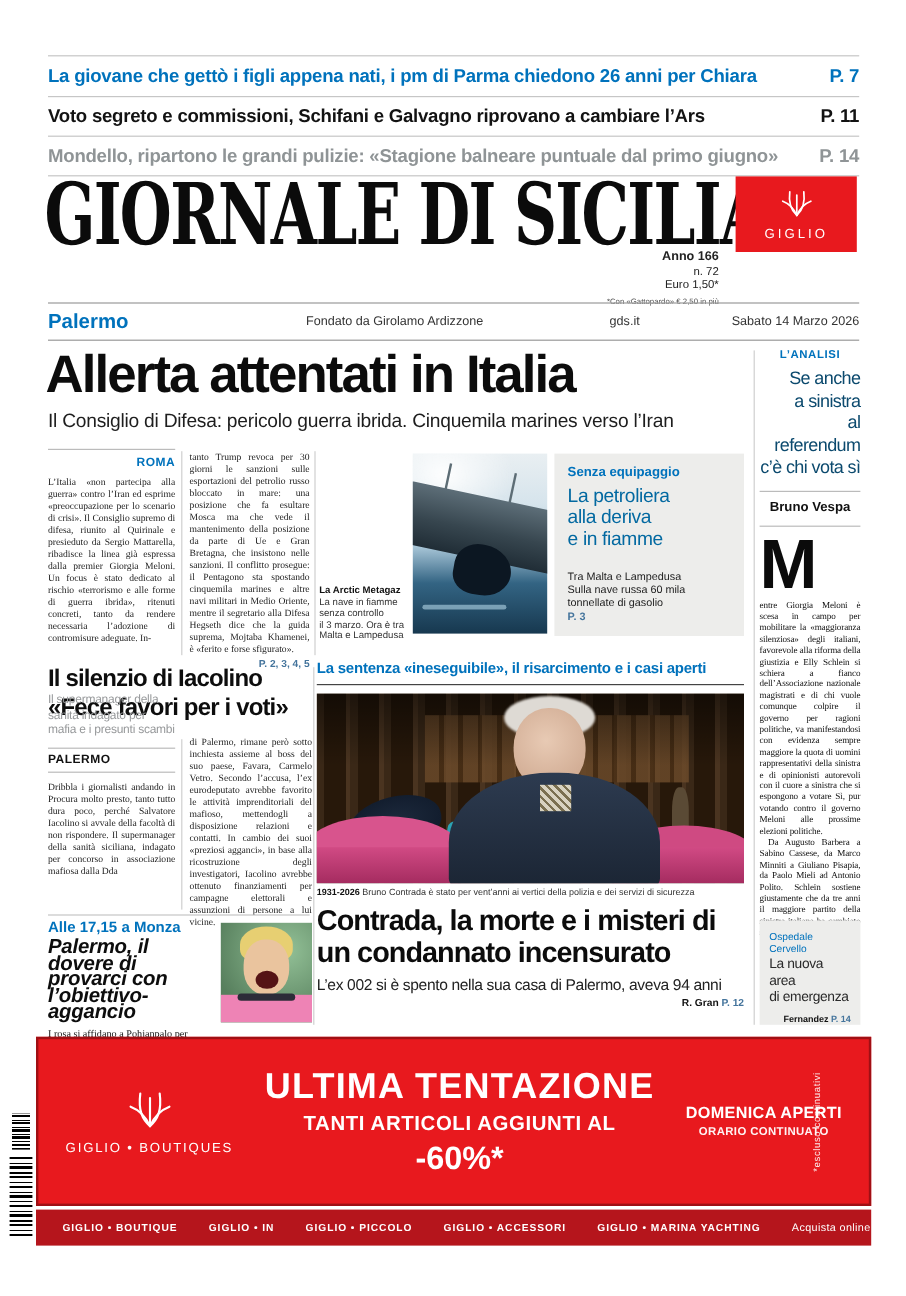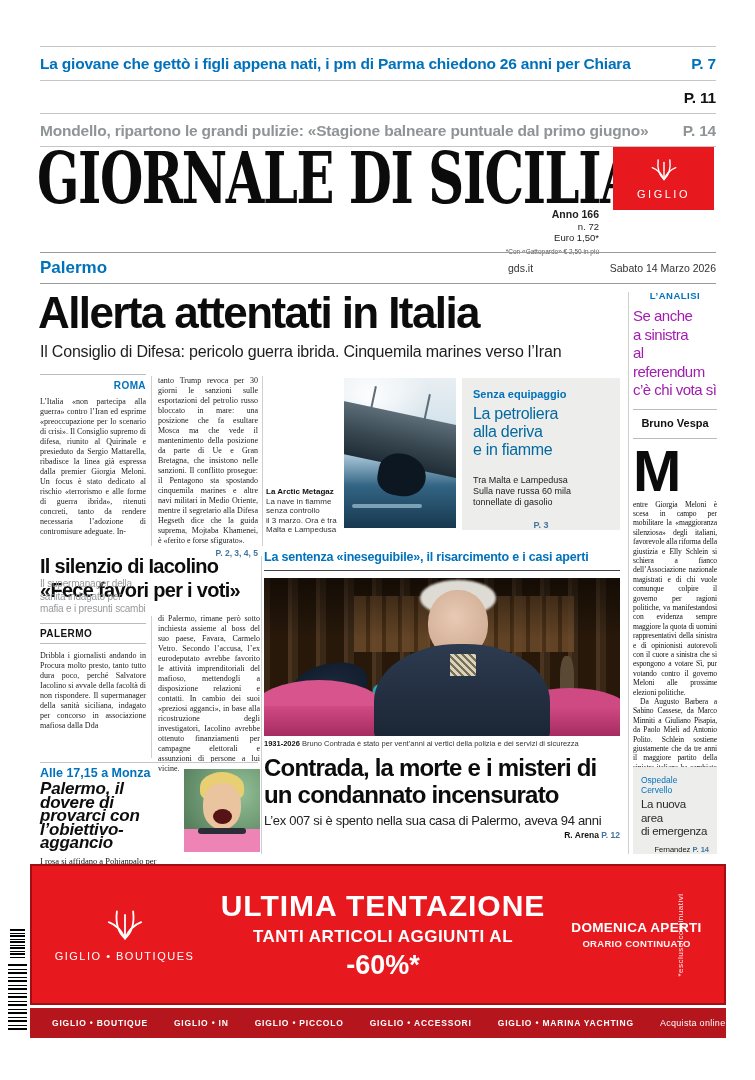--- a/index.html
+++ b/index.html
@@ -64,26 +64,26 @@
 
   .ship-caption { position:absolute; left:266px; top:487px; width:74px; font-size:8px; line-height:9.6px; color:#333; }
   .ship-caption .cap-b { font-weight:bold; color:#111; }
 
   
   .gbox { background:#ededeb; cursor:pointer; }
   .tanker-box { position:absolute; left:462px; top:378px; width:158px; height:152px; padding:10px 11px; }
   .tanker-box .tk { font-size:11px; margin-bottom:5px; }
   .tanker-box .tt { font-size:16px; line-height:18px; letter-spacing:-0.3px; color:#0369a1; }
   .tanker-box .tx { font-size:9px; line-height:11px; color:#222; margin-top:16px; }
-  .tanker-box .pg { text-align:center; font-size:9px; margin-top:12px; }
+  .tanker-box .pg { text-align:left; font-size:9px; margin-top:1px; }
 
   
   .rail { position:absolute; left:633px; top:290px; width:84px; }
   .rail .rk { text-align:center; font-size:9.5px; letter-spacing:0.5px; margin-bottom:6px; }
-  .rail .rt { text-align:left; font-size:15px; line-height:18.5px; letter-spacing:-0.5px; color:#a21caf; cursor:pointer; }
+  .rail .rt { text-align:right; font-size:15px; line-height:18.5px; letter-spacing:-0.5px; color:#0c4a6e; cursor:pointer; }
   .rail .rrule { height:1px; background:#bbb; margin:9px 0 7px; }
   .rail .rauthor { text-align:center; font-weight:bold; font-size:11px; }
   .rail .dropcap { font-weight:bold; font-size:58px; line-height:50px; text-align:left; margin:6px 0 4px; color:#0b0b0b; }
   .rail .rbody { font-size:7.6px; line-height:9.4px; letter-spacing:-0.1px; }
   .rail .rbody2 { text-indent:7px; }
   .rail .rmore { text-align:right; font-weight:bold; font-size:8.5px; margin-top:2px; color:#1b1b1b; }
 
   
   .iac-headline { position:absolute; left:40px; top:554px; width:222px; font-weight:bold;
     font-size:20px; line-height:24px; letter-spacing:-0.7px; color:#0d0d0d; cursor:pointer; }
@@ -149,21 +149,21 @@
   .ph-player .face { position:absolute; left:19px; top:14px; width:38px; height:46px; background:#eac49e; border-radius:46%; }
   .ph-player .mouth { position:absolute; left:29px; top:40px; width:19px; height:15px; background:#551315; border-radius:50%; }
   .ph-player .jersey { position:absolute; left:0; bottom:0; width:100%; height:23px; background:#ee83b5; }
   .ph-player .jcollar { position:absolute; left:14px; bottom:18px; width:48px; height:6px; background:#2c2c38; border-radius:3px; }
 
   
   .cervello { position:absolute; left:633px; top:767px; width:84px; height:87px; padding:8px 8px; }
   .cervello .ck { font-size:8.5px; }
   .cervello .ct { font-size:11.5px; line-height:13.5px; letter-spacing:-0.3px; color:#2a2a2a; margin-top:3px; }
   .cervello .cb { text-align:right; font-size:7.5px; margin-top:6px; }
-  .cervello .cb .by { font-weight:normal; color:#111; }
+  .cervello .cb .by { font-weight:bold; color:#111; }
 
   
   .ad { position:absolute; left:30px; top:864px; width:696px; height:141px;
     background:#e8191e; border:2px solid #a00f14; display:flex; align-items:center; color:#fff; cursor:pointer; }
   .ad .brand { width:185px; display:flex; flex-direction:column; align-items:center; gap:5px; }
   .ad .brand .bl { font-size:11px; letter-spacing:1.5px; }
   .ad .center { flex:1; text-align:center; }
   .ad .center .h { font-weight:bold; font-size:30px; letter-spacing:1px; }
   .ad .center .s { font-weight:bold; font-size:17px; letter-spacing:0.5px; margin-top:4px; }
   .ad .center .d { font-weight:bold; font-size:27px; margin-top:3px; }
@@ -192,20 +192,21 @@
 <div id="page">
 
   <div class="hr" style="left:40px;top:46px;width:676px"></div>
   <div class="teaser blue" style="top:50px">
     <span class="pg">P. 7</span>
     <span>La giovane che gettò i figli appena nati, i pm di Parma chiedono 26 anni per Chiara</span>
   </div>
   <div class="hr" style="left:40px;top:80px;width:676px"></div>
   <div class="teaser black" style="top:84px">
     <span class="pg">P. 11</span>
+    <span>Voto segreto e commissioni, Schifani e Galvagno riprovano a cambiare l’Ars</span>
   </div>
   <div class="hr" style="left:40px;top:113px;width:676px"></div>
   <div class="teaser gray" style="top:117px">
     <span class="pg">P. 14</span>
     <span>Mondello, ripartono le grandi pulizie: «Stagione balneare puntuale dal primo giugno»</span>
   </div>
   <div class="hr" style="left:40px;top:146px;width:676px"></div>
 
   <div class="masthead-title">GIORNALE DI SICILIA</div>
   <div class="giglio-box">
@@ -225,20 +226,21 @@
   <div class="anno-block">
     <div class="b">Anno 166</div>
     <div>n. 72</div>
     <div>Euro 1,50*</div>
     <div class="note">*Con «Gattopardo» € 2,50 in più</div>
   </div>
 
   <div class="hr" style="left:40px;top:252px;width:676px;background:#9a9a9a"></div>
   <div class="dateline">
     <span class="city">Palermo</span>
+    <span class="founded">Fondato da Girolamo Ardizzone</span>
     <span class="site">gds.it</span>
     <span class="date">Sabato 14 Marzo 2026</span>
   </div>
   <div class="hr" style="left:40px;top:283px;width:676px;background:#9a9a9a"></div>
 
   <div class="lead-headline">Allerta attentati in Italia</div>
   <div class="lead-subhead">Il Consiglio di Difesa: pericolo guerra ibrida. Cinquemila marines verso l’Iran</div>
 
   <div class="col" style="left:40px;width:106px">
     <div class="kicker-rule"></div>
@@ -334,23 +336,23 @@
       <div class="hair"></div>
       <div class="head"></div>
       <div class="torso"></div>
       <div class="collar"></div>
     </div>
     <div class="caption">
       <b>1931-2026</b>
       <span>Bruno Contrada è stato per vent’anni ai vertici della polizia e dei servizi di sicurezza</span>
     </div>
     <div class="chead">Contrada, la morte e i misteri di un condannato incensurato</div>
-    <div class="csub">L’ex 007 si è spento nella sua casa di Palermo, aveva 94 anni</div>
+    <div class="csub">L’ex 002 si è spento nella sua casa di Palermo, aveva 94 anni</div>
     <div class="byline-row">
-      <span class="by">R. Arena</span>
+      <span class="by">R. Gran</span>
       <span class="pgref">P. 12</span>
     </div>
   </div>
 
   <div class="hr" style="left:40px;top:762px;width:218px"></div>
   <div class="monza">
     <div class="mk kicker-blue">Alle 17,15 a Monza</div>
     <div class="mh">Palermo, il dovere di provarci con l’obiettivo-aggancio</div>
     <div class="mb serif">I rosa si affidano a Pohjanpalo per cancellare il -3 in classifica rispetto ai brianzoli.</div>
     <div class="byline-row" style="text-align:left">

